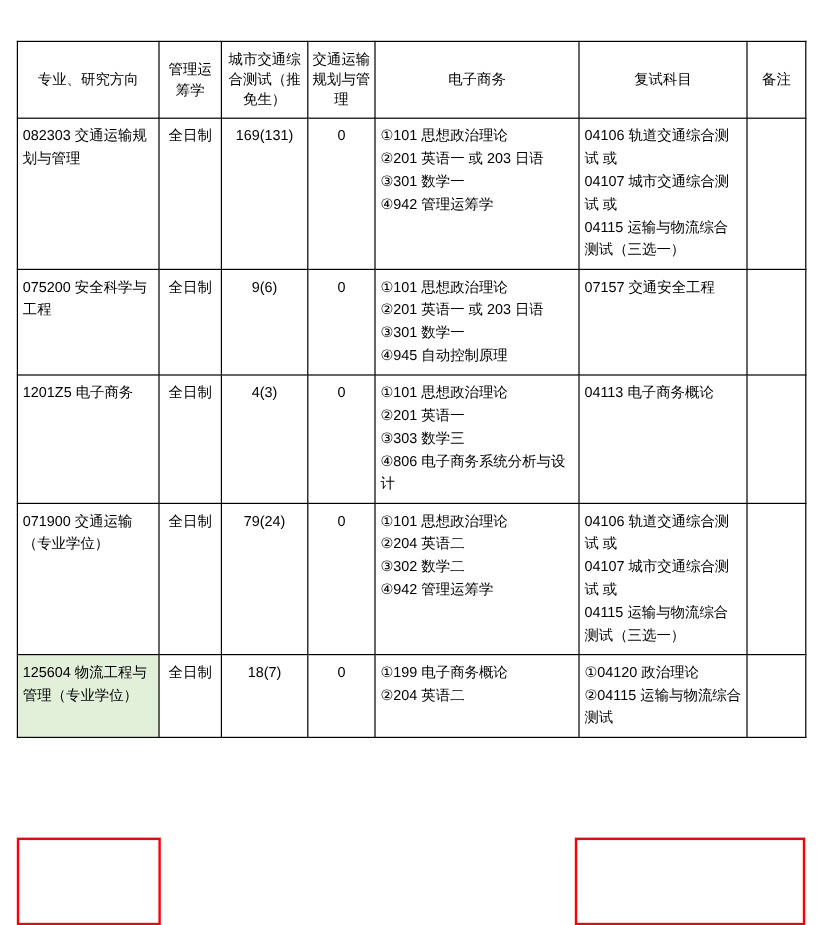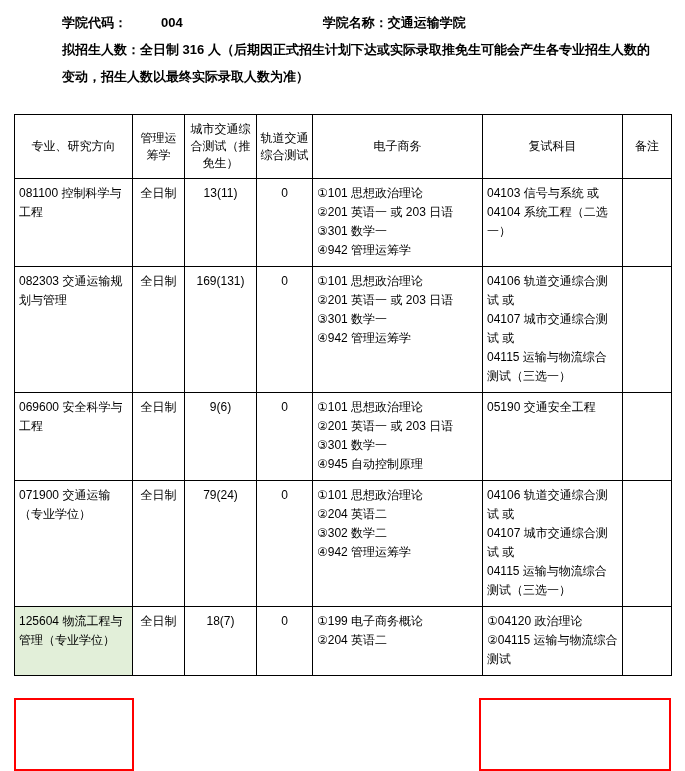--- a/index.html
+++ b/index.html
@@ -81,107 +81,97 @@
     border: 2px solid #ff0000;
     pointer-events: none;
     box-sizing: border-box;
   }
 </style>
 </head>
 <body>
 
 <div class="page">
 
-  <div class="header-block">
-    <div class="hdr-line1">
-      <span>学院代码：</span>
-      <span class="hdr-code-val">004</span>
-      <span class="hdr-name-wrap">学院名称：</span>
-      <span>交通运输学院</span>
-    </div>
-    <div class="hdr-para">拟招生人数：全日制 316 人（后期因正式招生计划下达或实际录取推免生可能会产生各专业招生人数的变动，招生人数以最终实际录取人数为准）</div>
-  </div>
 
   <table class="main">
     <colgroup>
       <col class="c-major">
         <col class="c-mode">
         <col class="c-full">
         <col class="c-part">
       <col class="c-first">
         <col class="c-second">
         <col class="c-note">
     </colgroup>
     <thead>
       <tr>
         <th>专业、研究方向</th>
         <th>管理运筹学</th>
         <th>城市交通综合测试（推免生）</th>
-        <th>轨道交通综合测试</th>
+        <th>交通运输规划与管理</th>
         <th>电子商务</th>
         <th>复试科目</th>
         <th>备注</th>
       </tr>
     </thead>
     <tbody>
 
-      <tr>
-        <td class="major">081100 控制科学与工程</td>
-        <td class="center">全日制</td>
-        <td class="center">13(11)</td>
+
+      <tr>
+        <td class="major">082303 交通运输规划与管理</td>
+        <td class="center">全日制</td>
+        <td class="center">169(131)</td>
         <td class="center">0</td>
         <td>
           <div>①101 思想政治理论</div>
           <div>②201 英语一 或 203 日语</div>
           <div>③301 数学一</div>
           <div>④942 管理运筹学</div>
         </td>
         <td>
-          <div>04103 信号与系统 或</div>
-          <div>04104 系统工程（二选一）</div>
-        </td>
-        <td></td>
-      </tr>
-
-      <tr>
-        <td class="major">082303 交通运输规划与管理</td>
-        <td class="center">全日制</td>
-        <td class="center">169(131)</td>
-        <td class="center">0</td>
-        <td>
-          <div>①101 思想政治理论</div>
-          <div>②201 英语一 或 203 日语</div>
-          <div>③301 数学一</div>
-          <div>④942 管理运筹学</div>
-        </td>
-        <td>
           <div>04106 轨道交通综合测试 或</div>
           <div>04107 城市交通综合测试 或</div>
           <div>04115 运输与物流综合测试（三选一）</div>
         </td>
         <td></td>
       </tr>
 
       <tr>
-        <td class="major">069600 安全科学与工程</td>
+        <td class="major">075200 安全科学与工程</td>
         <td class="center">全日制</td>
         <td class="center">9(6)</td>
         <td class="center">0</td>
         <td>
           <div>①101 思想政治理论</div>
           <div>②201 英语一 或 203 日语</div>
           <div>③301 数学一</div>
           <div>④945 自动控制原理</div>
         </td>
         <td>
-          <div>05190 交通安全工程</div>
-        </td>
-        <td></td>
-      </tr>
-
+          <div>07157 交通安全工程</div>
+        </td>
+        <td></td>
+      </tr>
+
+      <tr>
+        <td class="major">1201Z5 电子商务</td>
+        <td class="center">全日制</td>
+        <td class="center">4(3)</td>
+        <td class="center">0</td>
+        <td>
+          <div>①101 思想政治理论</div>
+          <div>②201 英语一</div>
+          <div>③303 数学三</div>
+          <div>④806 电子商务系统分析与设计</div>
+        </td>
+        <td>
+          <div>04113 电子商务概论</div>
+        </td>
+        <td></td>
+      </tr>
 
       <tr>
         <td class="major">071900 交通运输（专业学位）</td>
         <td class="center">全日制</td>
         <td class="center">79(24)</td>
         <td class="center">0</td>
         <td>
           <div>①101 思想政治理论</div>
           <div>②204 英语二</div>
           <div>③302 数学二</div>

